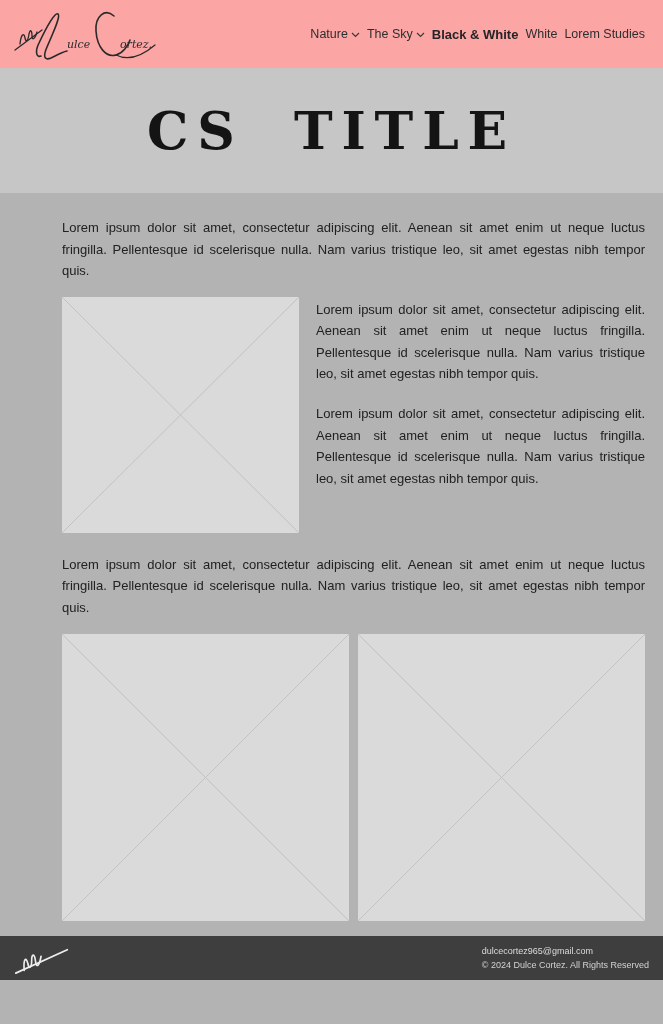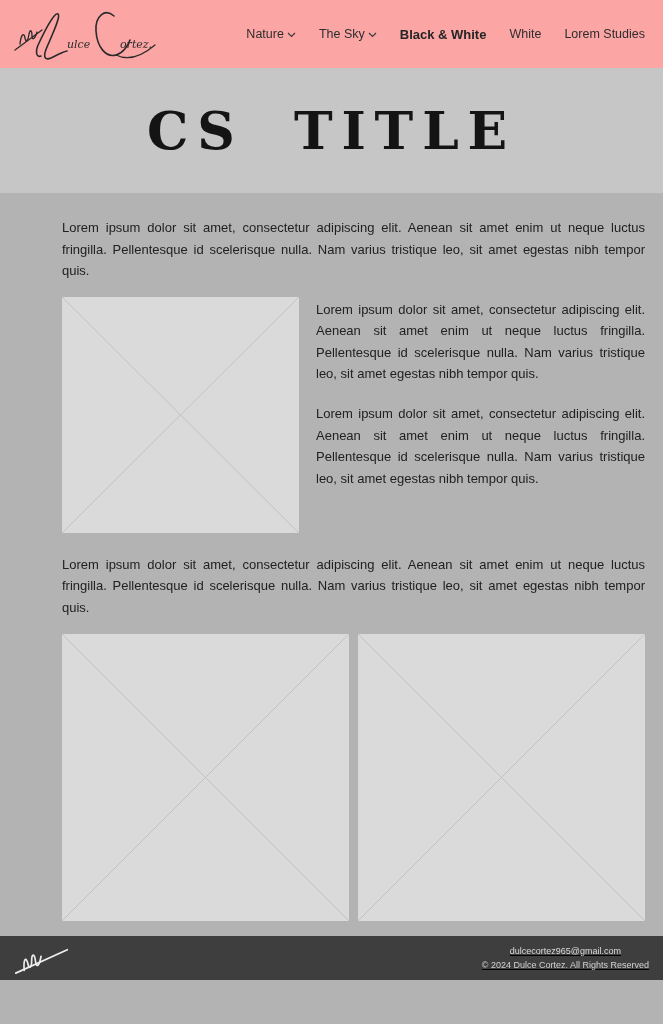--- a/index.html
+++ b/index.html
@@ -19,21 +19,21 @@
     justify-content: space-between;
     padding: 0 18px 0 10px;
   }
   .logo { width: 150px; height: 62px; display: block; cursor: pointer; }
   .logo path { fill: none; stroke: #2a2a2a; stroke-linecap: round; }
   .logo text {
     font-family: "DejaVu Serif", serif;
     font-style: italic;
     fill: #2a2a2a;
   }
-  .main-nav { display: flex; align-items: center; gap: 23px; }
+  .main-nav { display: flex; align-items: center; gap: 7px; }
   .nav-item {
     font-size: 12.5px;
     color: #2e2e2e;
     text-decoration: none;
     display: inline-flex;
     align-items: center;
     gap: 3px;
     white-space: nowrap;
     cursor: pointer;
   }
@@ -98,21 +98,21 @@
   .site-footer {
     height: 44px;
     background: #3e3e3e;
     display: flex;
     align-items: center;
     justify-content: space-between;
     padding: 0 14px 0 12px;
   }
   .footer-logo { width: 60px; height: 32px; margin-top: 4px; }
   .footer-logo path { fill: none; stroke: #ededed; stroke-width: 1.8; stroke-linecap: round; }
-  .footer-right { text-align: center; text-decoration: underline; }
+  .footer-right { text-align: left; }
   .footer-email {
     display: block;
     font-size: 9px;
     line-height: 14px;
     color: #dcdcdc;
     text-decoration: none;
   }
   .footer-copy {
     font-size: 9px;
     line-height: 14px;

